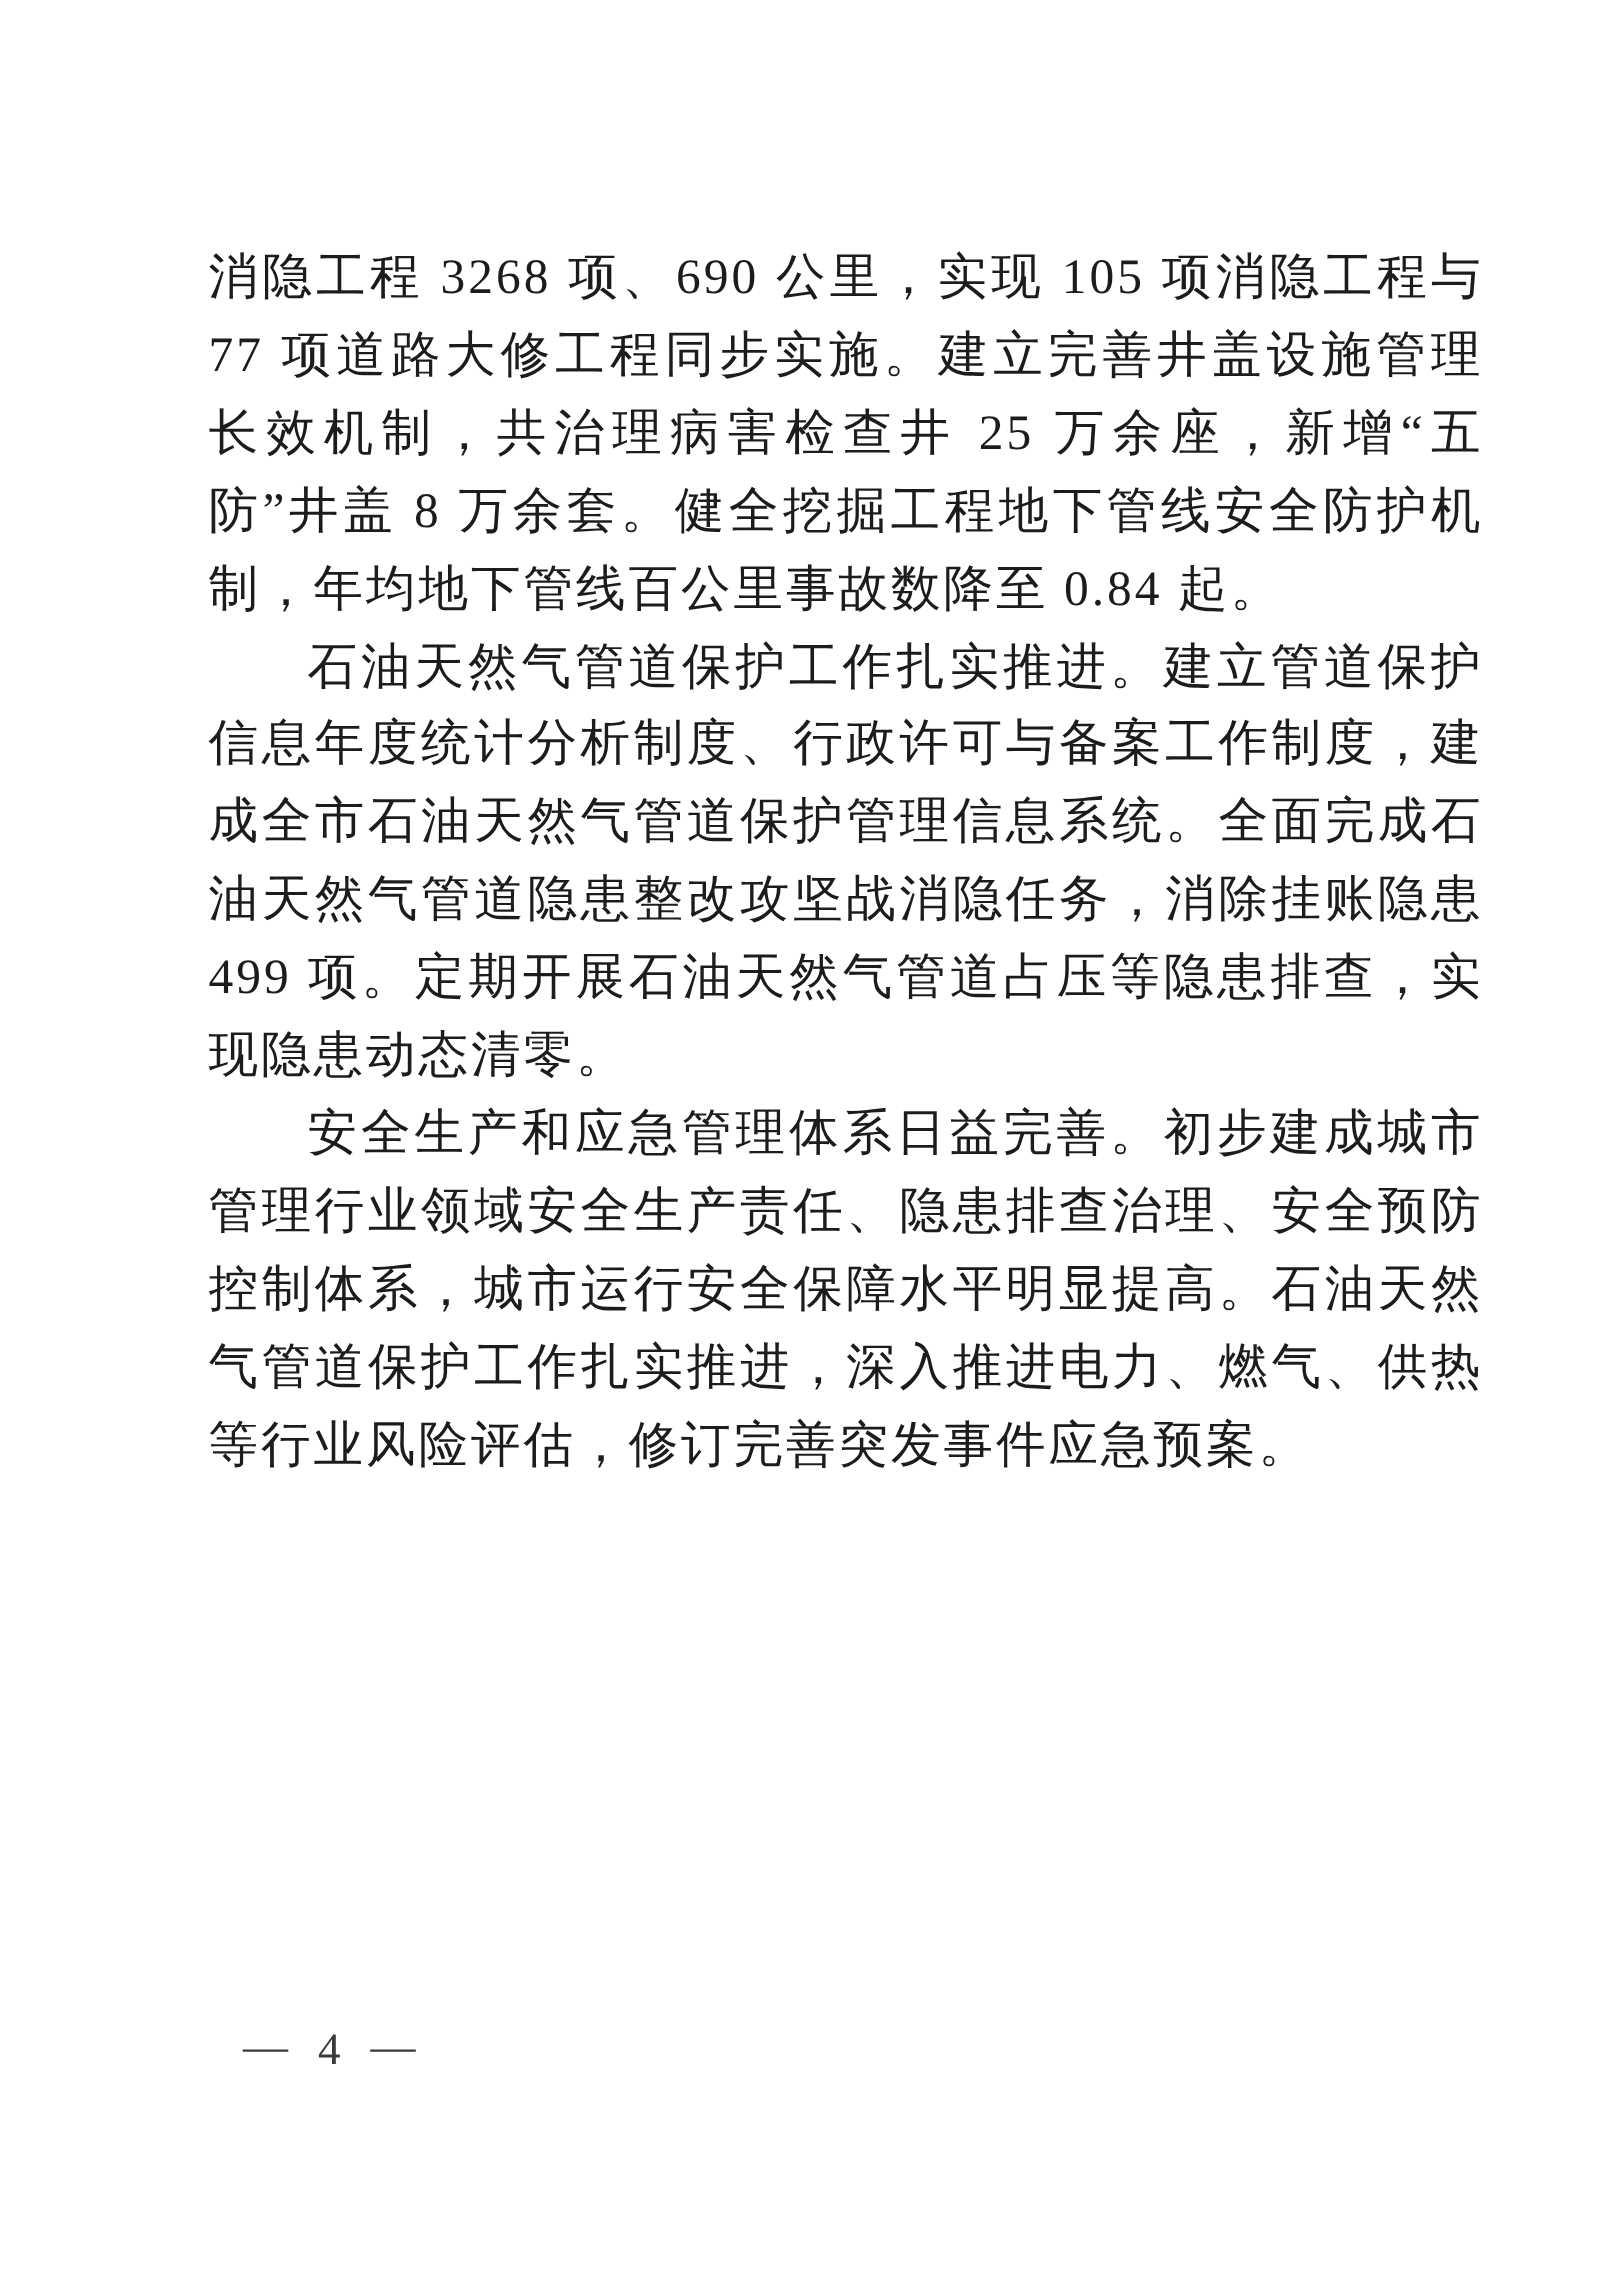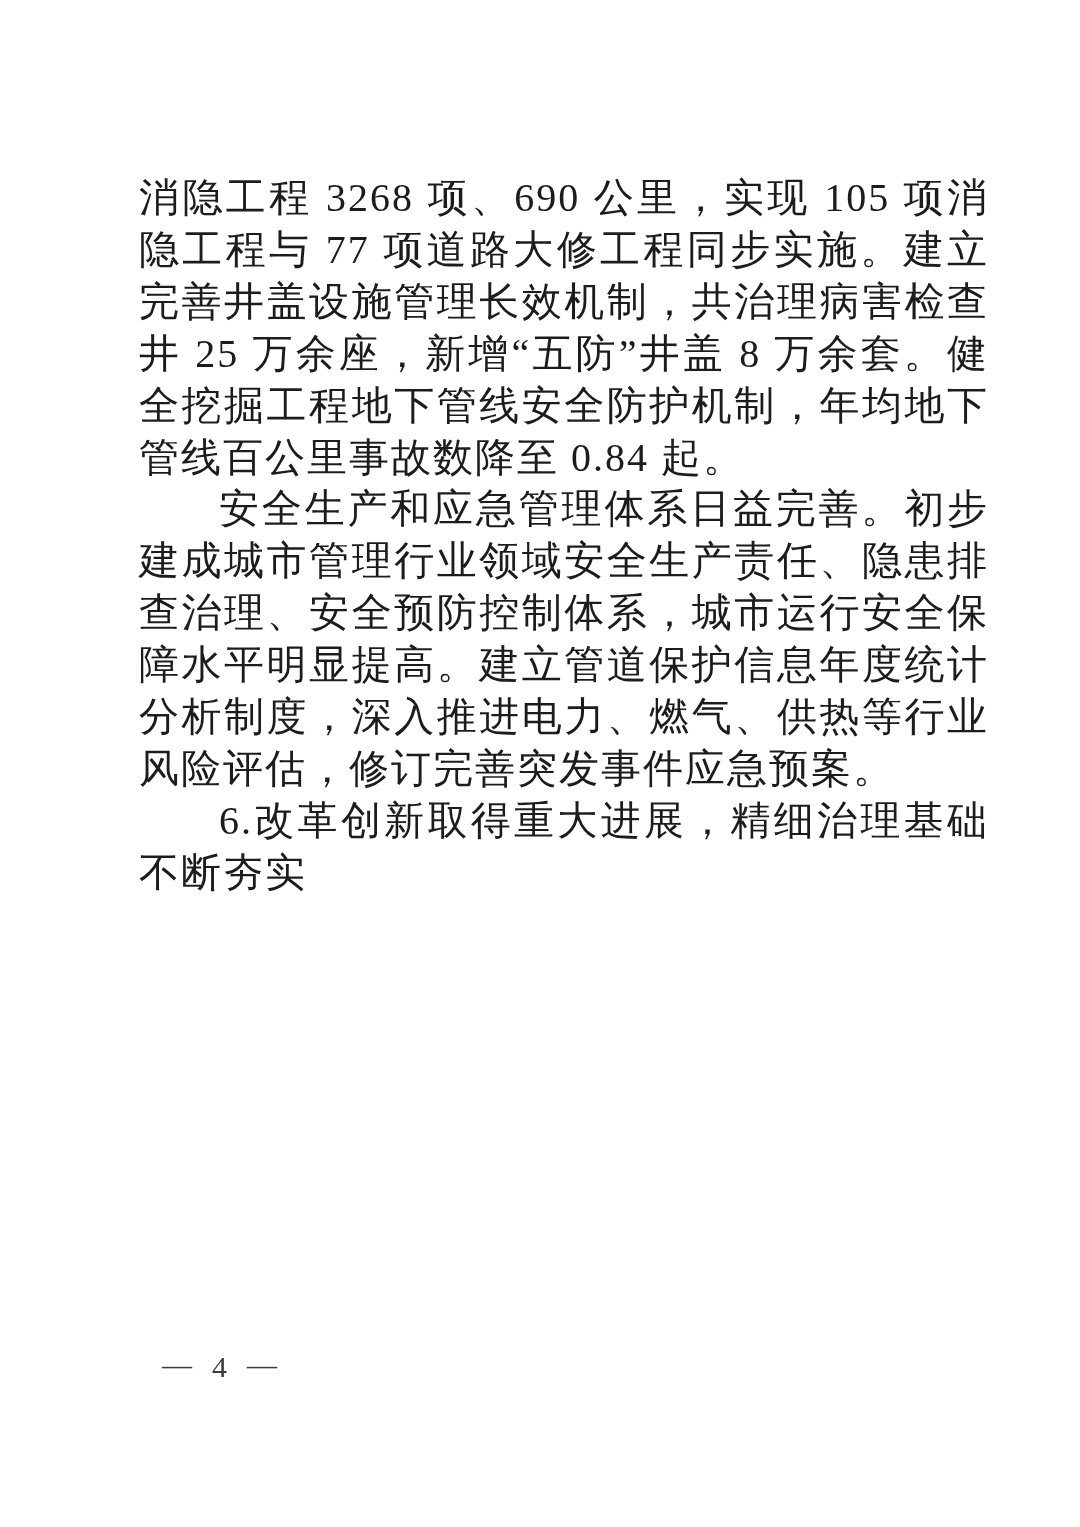--- a/index.html
+++ b/index.html
@@ -16,23 +16,23 @@
     color: #1c1c1c;
   }
   .page {
     position: absolute;
     inset: 0;
     background: #ffffff;
   }
   .text-block {
     position: absolute;
     left: 139px;
-    top: 172px;
+    top: 160px;
     width: 850px;
-    font-size: 40px;
+    font-size: 33px;
     line-height: 51.9px;
     letter-spacing: 2px;
     text-align: justify;
     text-justify: inter-ideograph;
   }
   .text-block p {
     margin: 0;
     padding: 0;
   }
   .text-block p.indent {
@@ -58,22 +58,22 @@
     top: -2px;
   }
 </style>
 </head>
 <body>
 
 <div class="page">
 
   <div class="text-block">
     <p class="body-text">消隐工程 3268 项、690 公里，实现 105 项消隐工程与 77 项道路大修工程同步实施。建立完善井盖设施管理长效机制，共治理病害检查井 25 万余座，新增“五防”井盖 8 万余套。健全挖掘工程地下管线安全防护机制，年均地下管线百公里事故数降至 0.84 起。</p>
-    <p class="indent">安全生产和应急管理体系日益完善。初步建成城市管理行业领域安全生产责任、隐患排查治理、安全预防控制体系，城市运行安全保障水平明显提高。建立管道保护信息年度统计分析制度，深入推进电力、燃气、供热等行业风险评估，修订完善突发事件应急预案。</p>
-    <p class="heading">6.改革创新取得重大进展，精细治理基础不断夯实</p>
+    <p class="indent">石油天然气管道保护工作扎实推进。建立管道保护信息年度统计分析制度、行政许可与备案工作制度，建成全市石油天然气管道保护管理信息系统。全面完成石油天然气管道隐患整改攻坚战消隐任务，消除挂账隐患 499 项。定期开展石油天然气管道占压等隐患排查，实现隐患动态清零。</p>
+    <p class="indent">安全生产和应急管理体系日益完善。初步建成城市管理行业领域安全生产责任、隐患排查治理、安全预防控制体系，城市运行安全保障水平明显提高。石油天然气管道保护工作扎实推进，深入推进电力、燃气、供热等行业风险评估，修订完善突发事件应急预案。</p>
   </div>
 
   <div class="page-footer">
     <span class="dash">—</span>
     <span class="num">4</span>
     <span class="dash">—</span>
   </div>
 
 </div>
 

